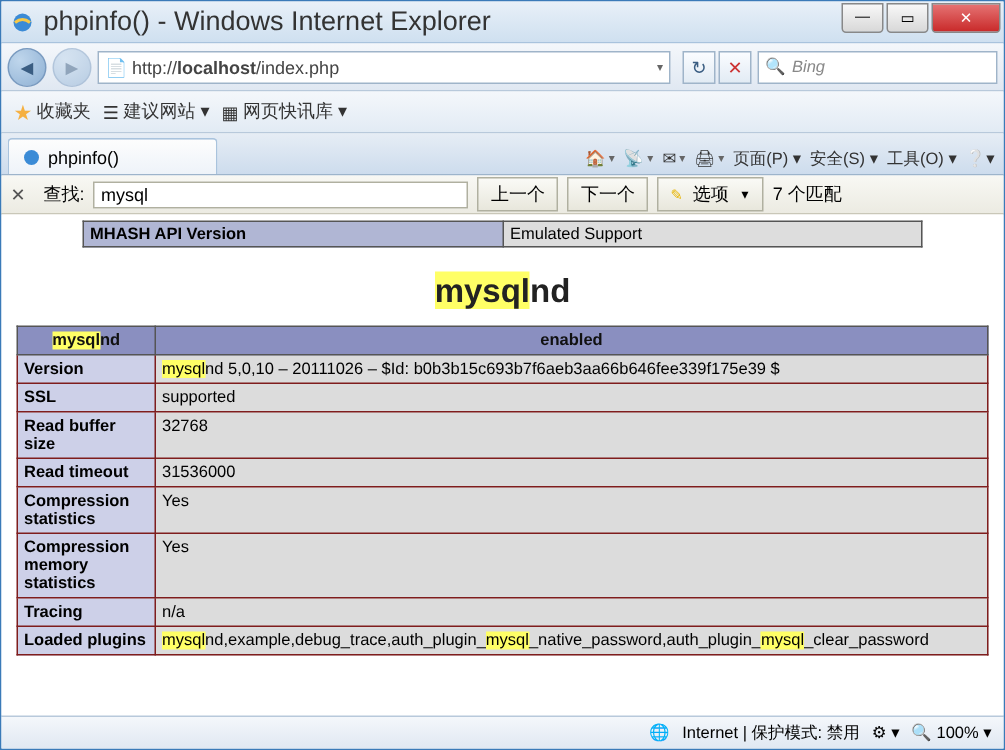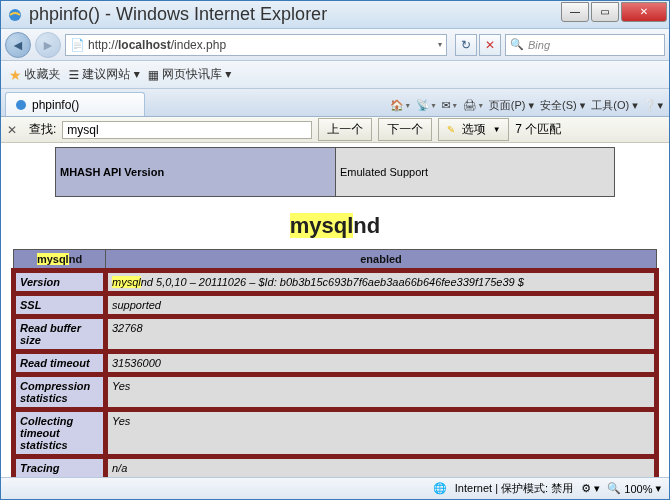--- a/index.html
+++ b/index.html
@@ -27,27 +27,27 @@
 .tab { height: 24px; min-width: 140px; background: linear-gradient(#fdfdfd,#eef3f9); border: 1px solid #a9c3dd; border-bottom: none; border-radius: 3px 3px 0 0; margin-left: 4px; display: flex; align-items: center; padding: 0 8px; font-size: 12px; gap: 4px; }
 .tbicons { margin-left: auto; display: flex; gap: 6px; padding: 0 6px 3px; align-items: center; font-size: 11px; color: #333; }
 .tbicons .ic { display: flex; align-items: center; gap: 2px; }
 .dd { font-size: 8px; color: #666; }
 .findbar { height: 26px; background: linear-gradient(#f8f8f4,#ecebe2); border-bottom: 1px solid #c9c7b8; display: flex; align-items: center; padding: 0 6px; gap: 6px; font-size: 12px; }
 .findbar .xbtn { width: 16px; color: #555; }
 .findbar input { width: 250px; height: 18px; border: 1px solid #b0b0a0; padding: 0 4px; font-size: 12px; }
 .findbtn { padding: 2px 8px; border: 1px solid #b0b0a0; background: linear-gradient(#fafaf6,#e8e7dc); font-family: Liberation Mono, monospace; }
 .content { flex: 1; overflow: auto; background: #fff; padding: 0 10px; }
 .toptbl { width: 560px; margin: 4px auto 0; border-collapse: collapse; }
-.toptbl td { border: 1px solid #555; font-size: 11px; padding: 18px 4px; }
+.toptbl td { border: 1px solid #555; font-size: 11px; padding: 2px 4px; }
 .toptbl .h { background: #b0b6d4; font-weight: bold; width: 280px; }
 .secheader { text-align: center; font-size: 22px; font-weight: bold; margin: 16px 0 10px; color: #222; }
 .hl { background: #ffff66; }
 .maintbl { width: 100%; border-collapse: collapse; font-size: 11px; }
 .maintbl th { background: #8a8fc0; border: 1px solid #555; padding: 3px 4px; text-align: center; font-weight: bold; color: #111; }
-.maintbl td { border: 5px solid #7f1d1d; padding: 3px 4px; vertical-align: top; font-style: italic; }
+.maintbl td { border: 1px solid #7f1d1d; padding: 3px 4px; vertical-align: top; }
 .maintbl td.k { background: #cdd0e8; font-weight: bold; width: 92px; }
 .maintbl td.v { background: #dcdcdc; }
 .statusbar { height: 22px; background: linear-gradient(#f4f7fb,#e0e8f2); border-top: 1px solid #b8c9db; display: flex; align-items: center; font-size: 11px; padding: 0 8px; gap: 8px; }
 .statusbar .spacer { flex: 1; }
 .zoom { display: flex; align-items: center; gap: 3px; }
 .globe { color: #2a6; }
 svg { display: block; }
 </style>
 </head>
 <body>
@@ -181,21 +181,21 @@
           </tr>
           <tr>
             <td class="k">Read timeout</td>
             <td class="v">31536000</td>
           </tr>
           <tr>
             <td class="k">Compression statistics</td>
             <td class="v">Yes</td>
           </tr>
           <tr>
-            <td class="k">Collecting timeout statistics</td>
+            <td class="k">Compression memory statistics</td>
             <td class="v">Yes</td>
           </tr>
           <tr>
             <td class="k">Tracing</td>
             <td class="v">n/a</td>
           </tr>
         </tbody>
       <tbody>
           <tr>
         <td class="k">Loaded plugins</td>

